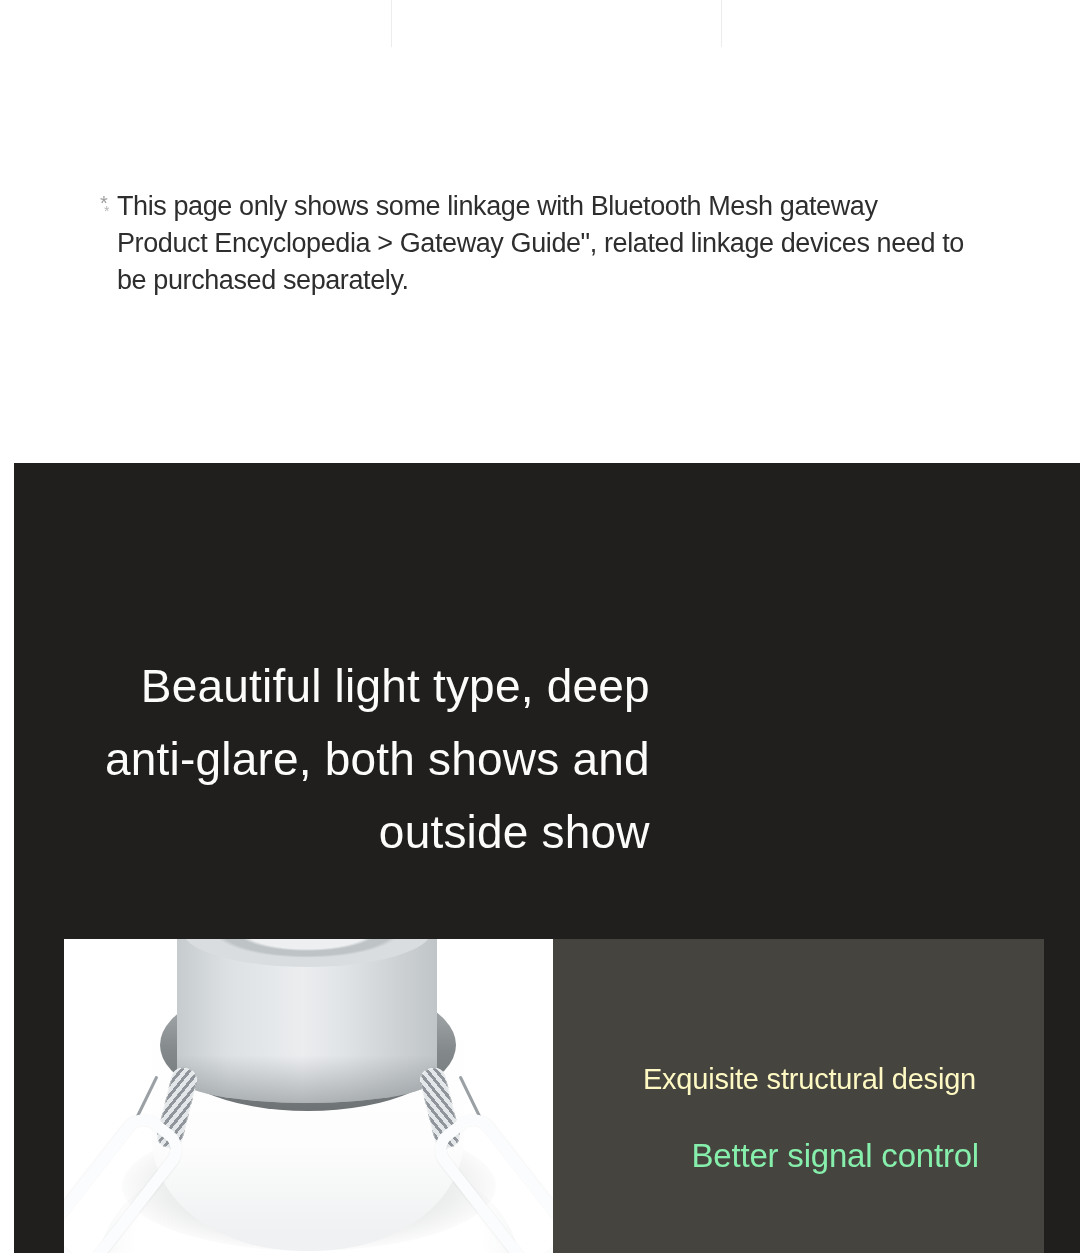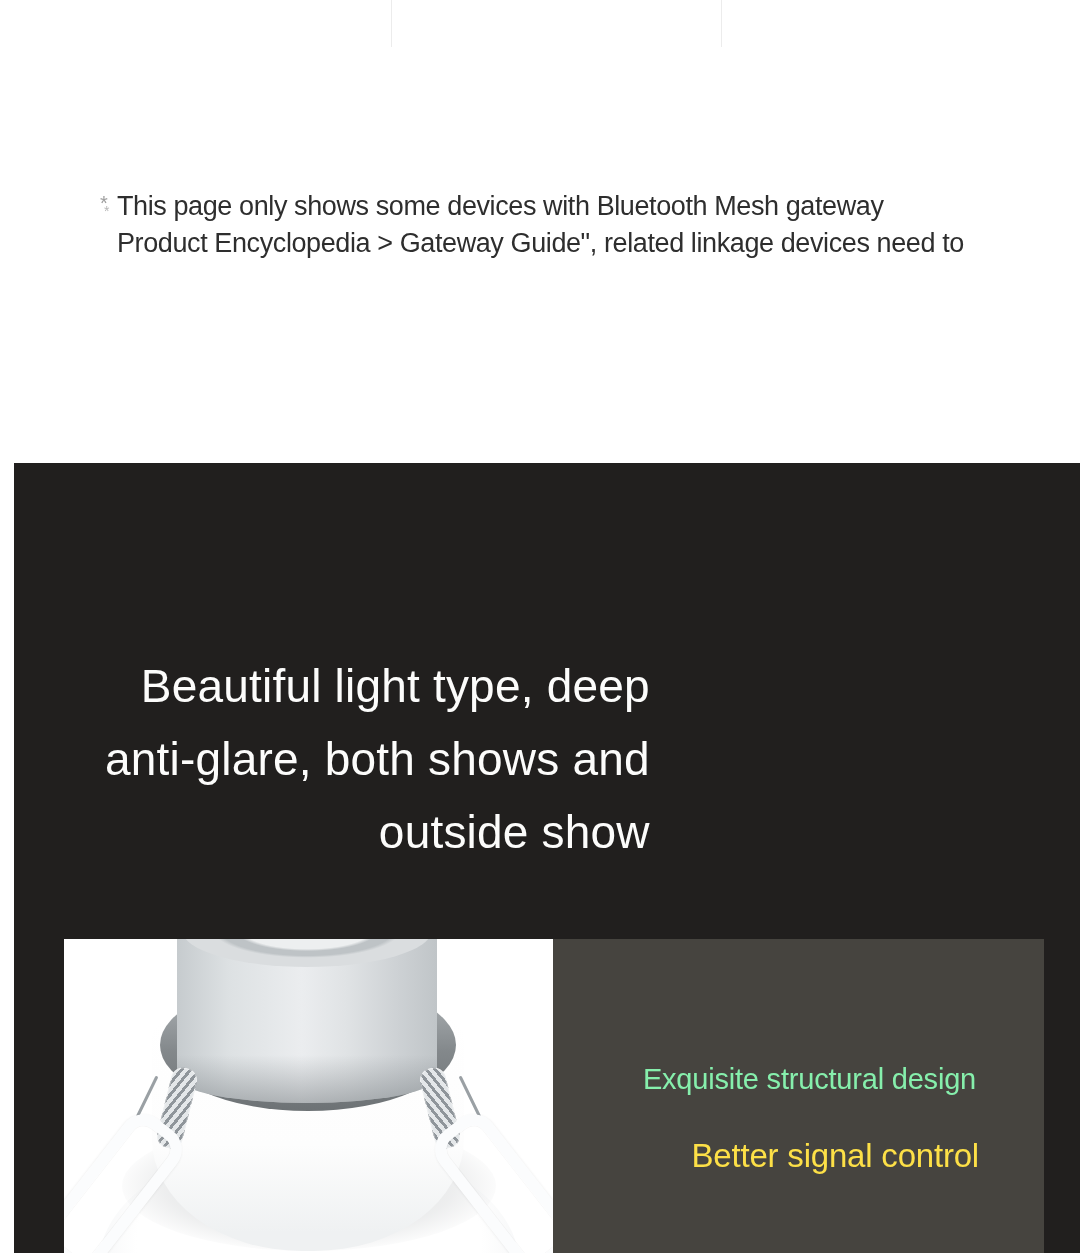--- a/index.html
+++ b/index.html
@@ -17,22 +17,22 @@
   .note-2{line-height:37px;}
   .note .marker{position:absolute;left:-17px;top:4px;font-size:20px;color:#9e9e9e;}
   .note-2 .marker{left:-13px;top:5px;font-size:14px;color:#b7b7b7;}
   
   .dark-section{position:absolute;left:14px;top:463px;width:1080px;height:934px;background:#211f1e;text-align:right;}
   .hero-heading{position:absolute;left:91px;top:187px;color:#fcfcfb;font-size:46px;line-height:73px;font-weight:400;letter-spacing:0.2px;}
   
   .feature-card{position:absolute;left:50px;top:476px;width:980px;height:400px;display:flex;}
   .photo-panel{position:relative;width:489px;height:400px;background:#ffffff;overflow:hidden;flex:0 0 auto;}
   .text-panel{position:relative;width:491px;height:400px;background:#46443f;flex:0 0 auto;}
-  .caption-1{position:absolute;right:68px;top:124px;font-size:29px;color:#86efac;letter-spacing:-0.2px;white-space:nowrap;}
-  .caption-2{position:absolute;right:65px;top:198px;font-size:33px;color:#fde047;letter-spacing:-0.2px;white-space:nowrap;}
+  .caption-1{position:absolute;right:68px;top:124px;font-size:29px;color:#fef9c3;letter-spacing:-0.2px;white-space:nowrap;}
+  .caption-2{position:absolute;right:65px;top:198px;font-size:33px;color:#86efac;letter-spacing:-0.2px;white-space:nowrap;}
   
   .photo-panel *{position:absolute;}
   .flange{left:35px;top:200px;width:420px;height:250px;border-radius:50%;z-index:0;
     background:radial-gradient(ellipse at 50% 42%, #ffffff 58%, #f4f5f6 76%, #e9ebec 92%);}
   .flange-shadow{left:58px;top:182px;width:374px;height:130px;border-radius:50%;z-index:1;
     background:radial-gradient(ellipse at 50% 50%, rgba(110,116,120,0.30) 0%, rgba(110,116,120,0.12) 55%, rgba(110,116,120,0) 75%);}
   .cup-body{left:88px;top:76px;width:312px;height:236px;z-index:2;
     border-radius:30px 30px 150px 150px / 24px 24px 112px 112px;
     background:linear-gradient(#ffffff, #fdfdfd 55%, #eff1f2 92%);}
   .cup-int{left:96px;top:40px;width:296px;height:132px;border-radius:50%;z-index:3;
@@ -64,22 +64,23 @@
 
   <div class="notes">
     <div class="note note-1">
       <span class="marker">*</span>
       <div>
         </div>
     </div>
     <div class="note note-2">
       <span class="marker">*</span>
       <div>
-          <div>This page only shows some devices with Bluetooth Mesh gateway</div>
+          <div>This page only shows some linkage with Bluetooth Mesh gateway</div>
           <div>Product Encyclopedia &gt; Gateway Guide", related linkage devices need to</div>
+          <div>be purchased separately.</div>
         </div>
     </div>
   </div>
 
   <div class="dark-section">
     <div class="hero-heading">
         <div>Beautiful light type, deep</div>
         <div>anti-glare, both shows and</div>
         <div>outside show</div>
       </div>

